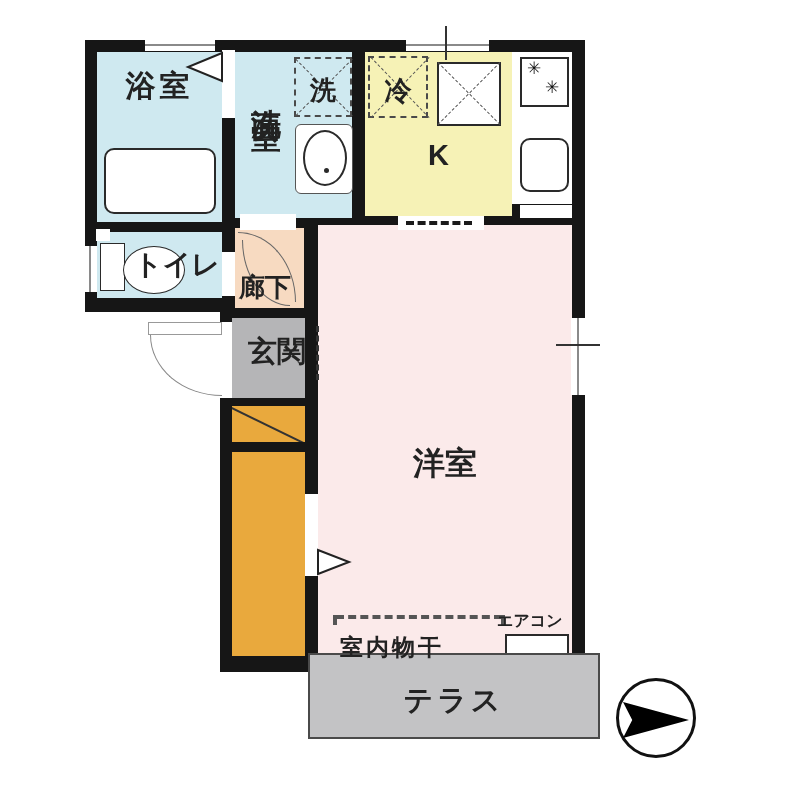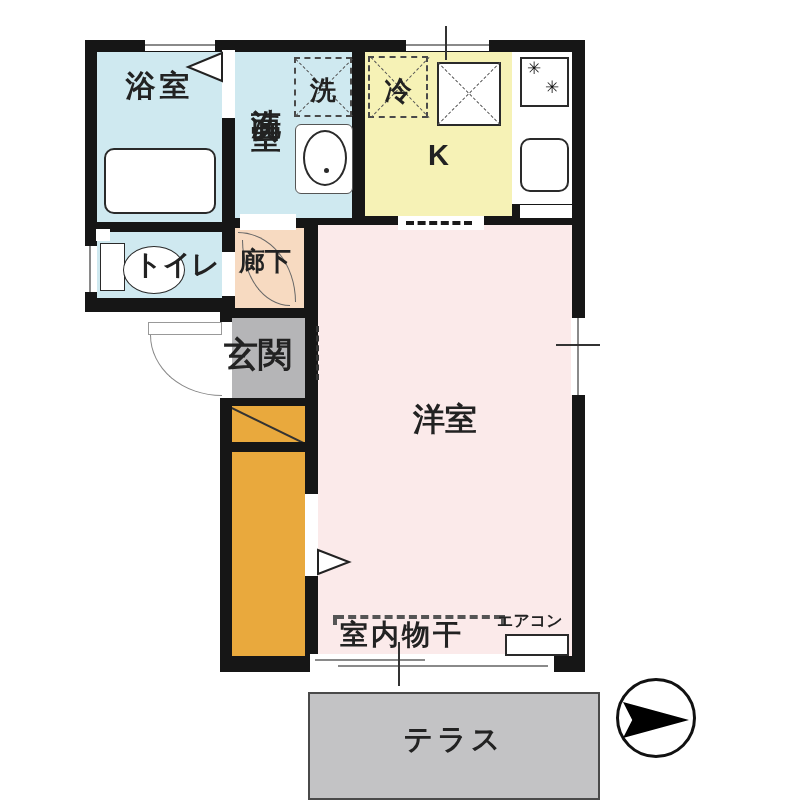--- a/index.html
+++ b/index.html
@@ -125,44 +125,44 @@
   <div class="abs whitefix" style="left:100px;top:243px;width:25px;height:48px;border-width:1.5px;"></div>
   <div class="abs whitefix" style="left:123px;top:246px;width:62px;height:48px;border-radius:50%;border-width:1.5px;"></div>
 
   <div class="abs" style="left:336px;top:615px;width:166px;height:10px;border-top:4px dashed #555;">
     <div style="position:absolute;left:-3px;top:-4px;width:4px;height:10px;background:#555;"></div>
     <div style="position:absolute;right:-3px;top:-4px;width:4px;height:10px;background:#555;"></div>
   </div>
 
   <div class="abs whitefix" style="left:505px;top:634px;width:64px;height:22px;"></div>
 
-  <div class="abs" style="left:308px;top:692px;width:292px;height:108px;background:#c3c3c5;border:2px solid #4a4a4a;">
+  <div class="abs" style="left:308px;top:653px;width:292px;height:86px;background:#c3c3c5;border:2px solid #4a4a4a;">
     <div class="lbl" style="position:absolute;left:0;top:26px;width:100%;text-align:center;font-size:29px;letter-spacing:4px;">テラス</div>
   </div>
 
   <div class="abs" style="left:616px;top:678px;width:80px;height:80px;border:3px solid #111;border-radius:50%;background:#fff;">
     <div style="position:absolute;left:4px;top:21px;width:66px;height:36px;background:#000;clip-path:polygon(0% 0%, 100% 50%, 0% 100%, 14% 50%);"></div>
   </div>
 
   <div class="abs lbl" style="left:97px;top:66px;width:125px;text-align:center;font-size:30px;letter-spacing:4px;">浴室</div>
 
   <div class="abs lbl vtext" style="left:245px;top:84px;font-size:30px;letter-spacing:6px;">洗面室</div>
 
   <div class="abs lbl" style="left:365px;top:138px;width:147px;text-align:center;font-size:29px;line-height:35px;">
     <div>K</div>
   </div>
 
   <div class="abs lbl" style="left:134px;top:246px;font-size:28px;text-align:right;">トイレ</div>
 
-  <div class="abs lbl" style="left:239px;top:244px;font-size:26px;">廊下</div>
+  <div class="abs lbl" style="left:239px;top:270px;font-size:26px;">廊下</div>
 
-  <div class="abs lbl" style="left:224px;top:332px;font-size:34px;">玄関</div>
+  <div class="abs lbl" style="left:248px;top:332px;font-size:29px;">玄関</div>
 
 
   <div class="abs lbl" style="left:350px;top:400px;width:190px;text-align:center;line-height:38px;">
-    <div style="font-size:32px;">洋室</div>
+    <div style="font-size:32px;margin-top:44px;">洋室</div>
   </div>
 
-  <div class="abs lbl" style="left:340px;top:616px;font-size:28px;letter-spacing:3px;">室内物干</div>
+  <div class="abs lbl" style="left:340px;top:632px;font-size:23px;letter-spacing:3px;">室内物干</div>
 
   <div class="abs lbl" style="left:497px;top:611px;font-size:16px;">エアコン</div>
 
 </div>
 
 </body></html>

